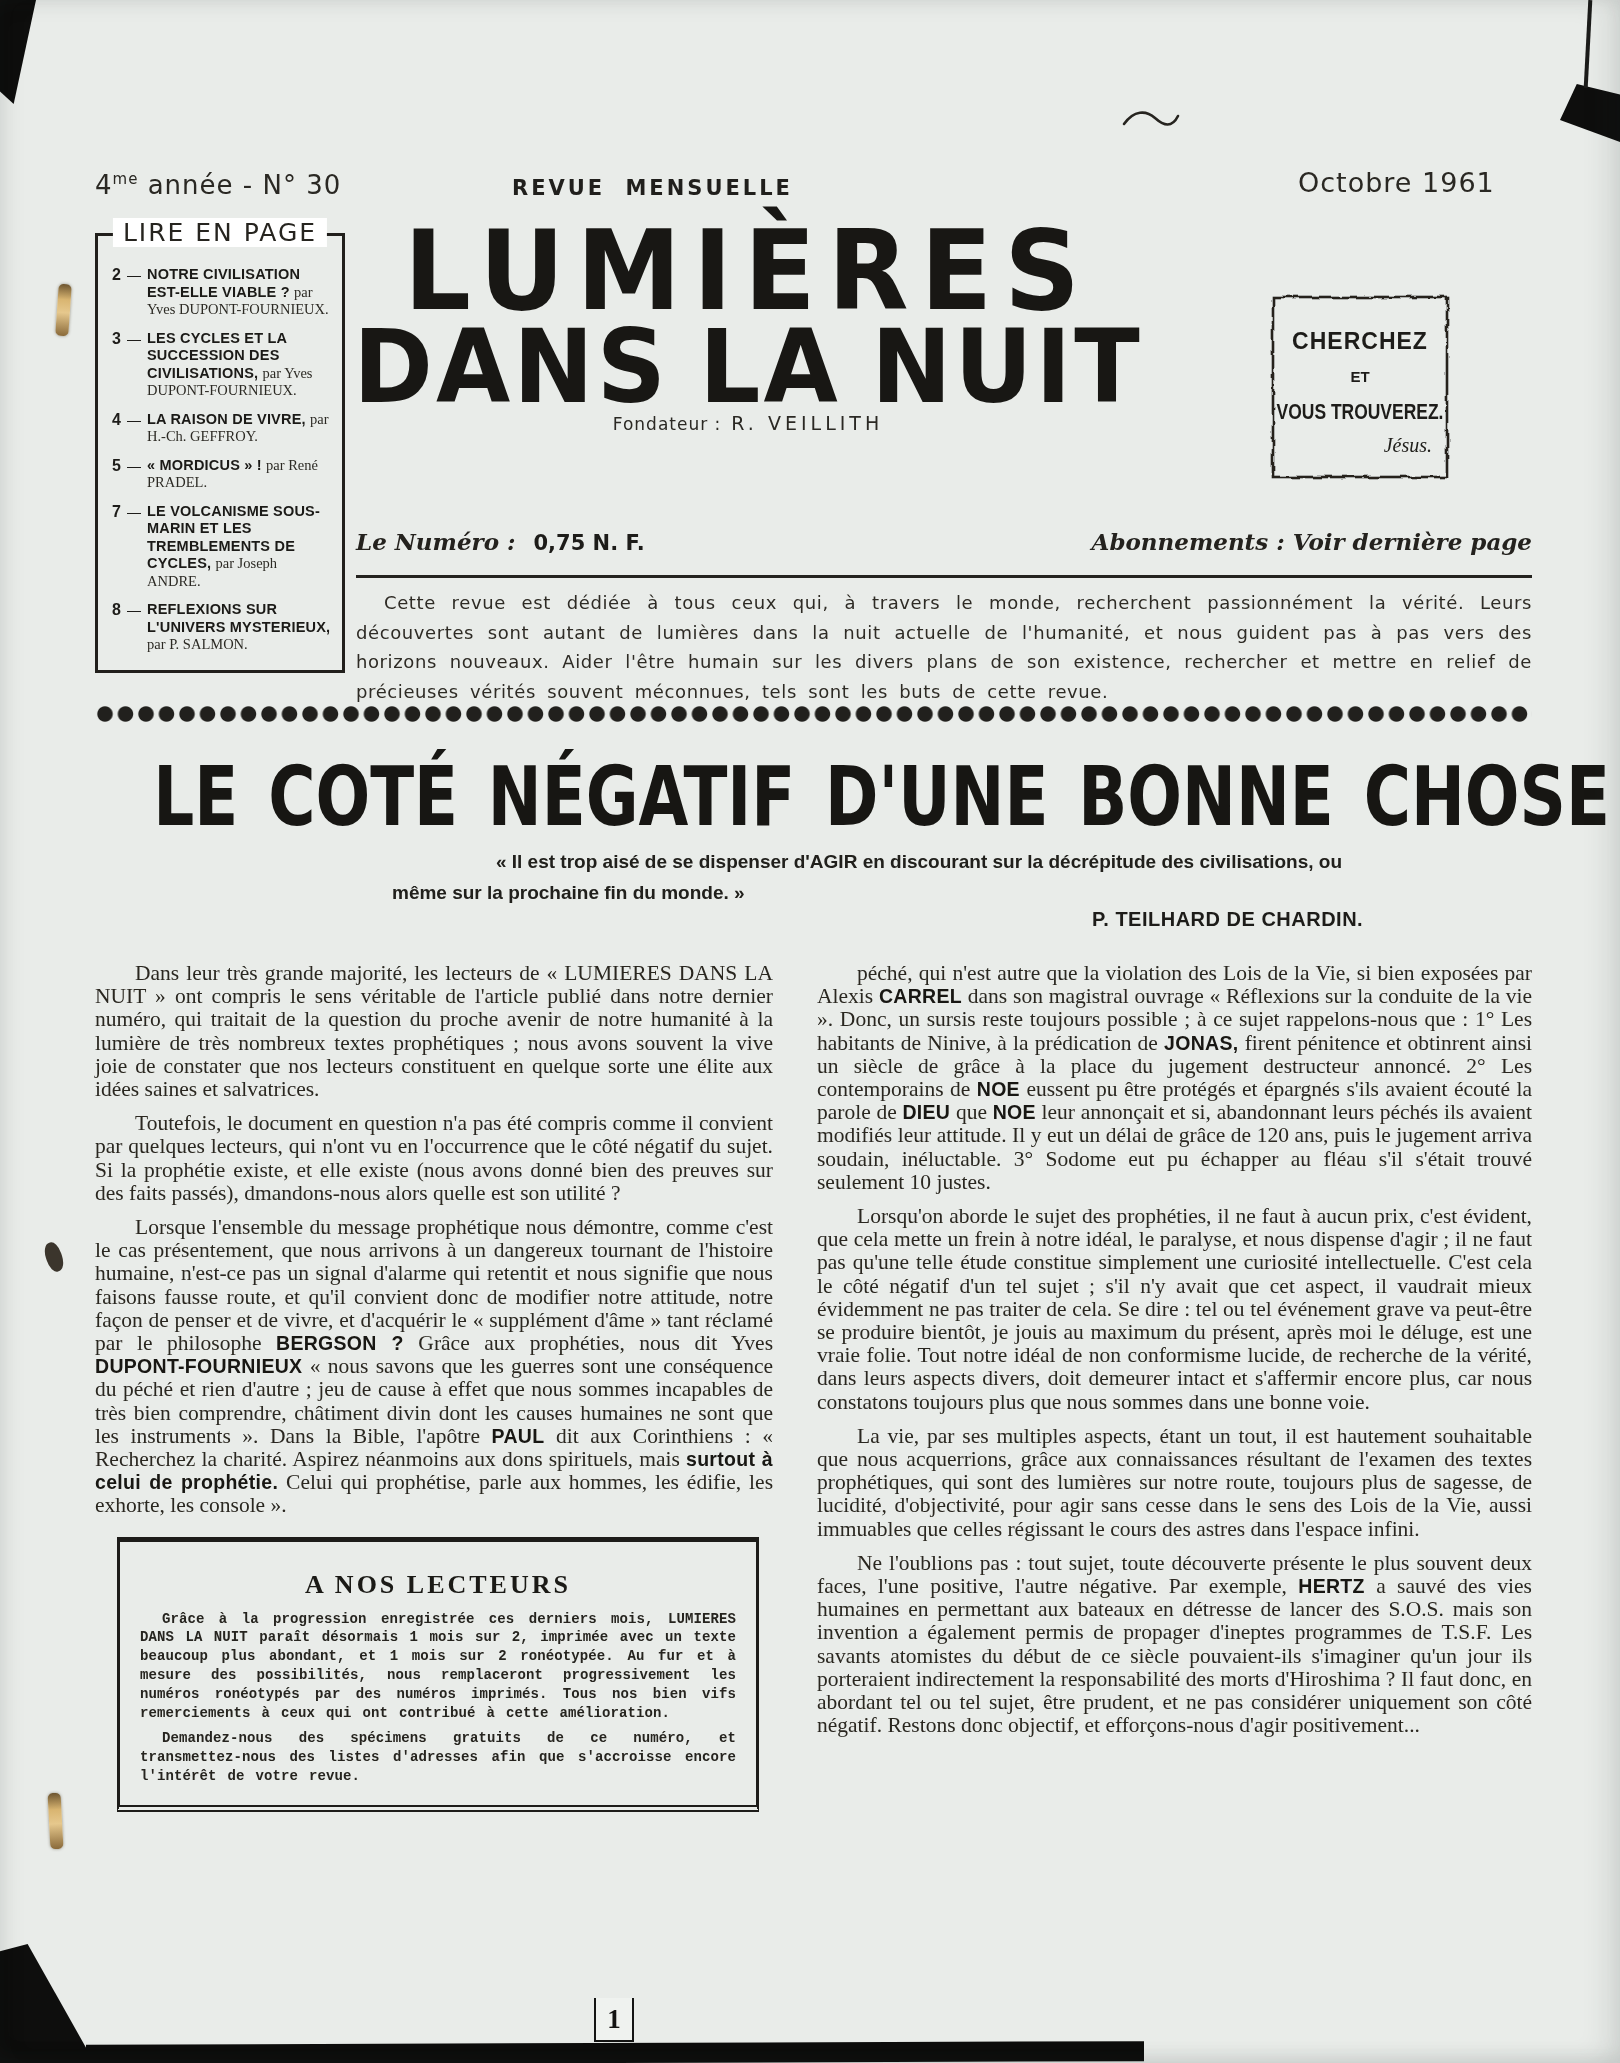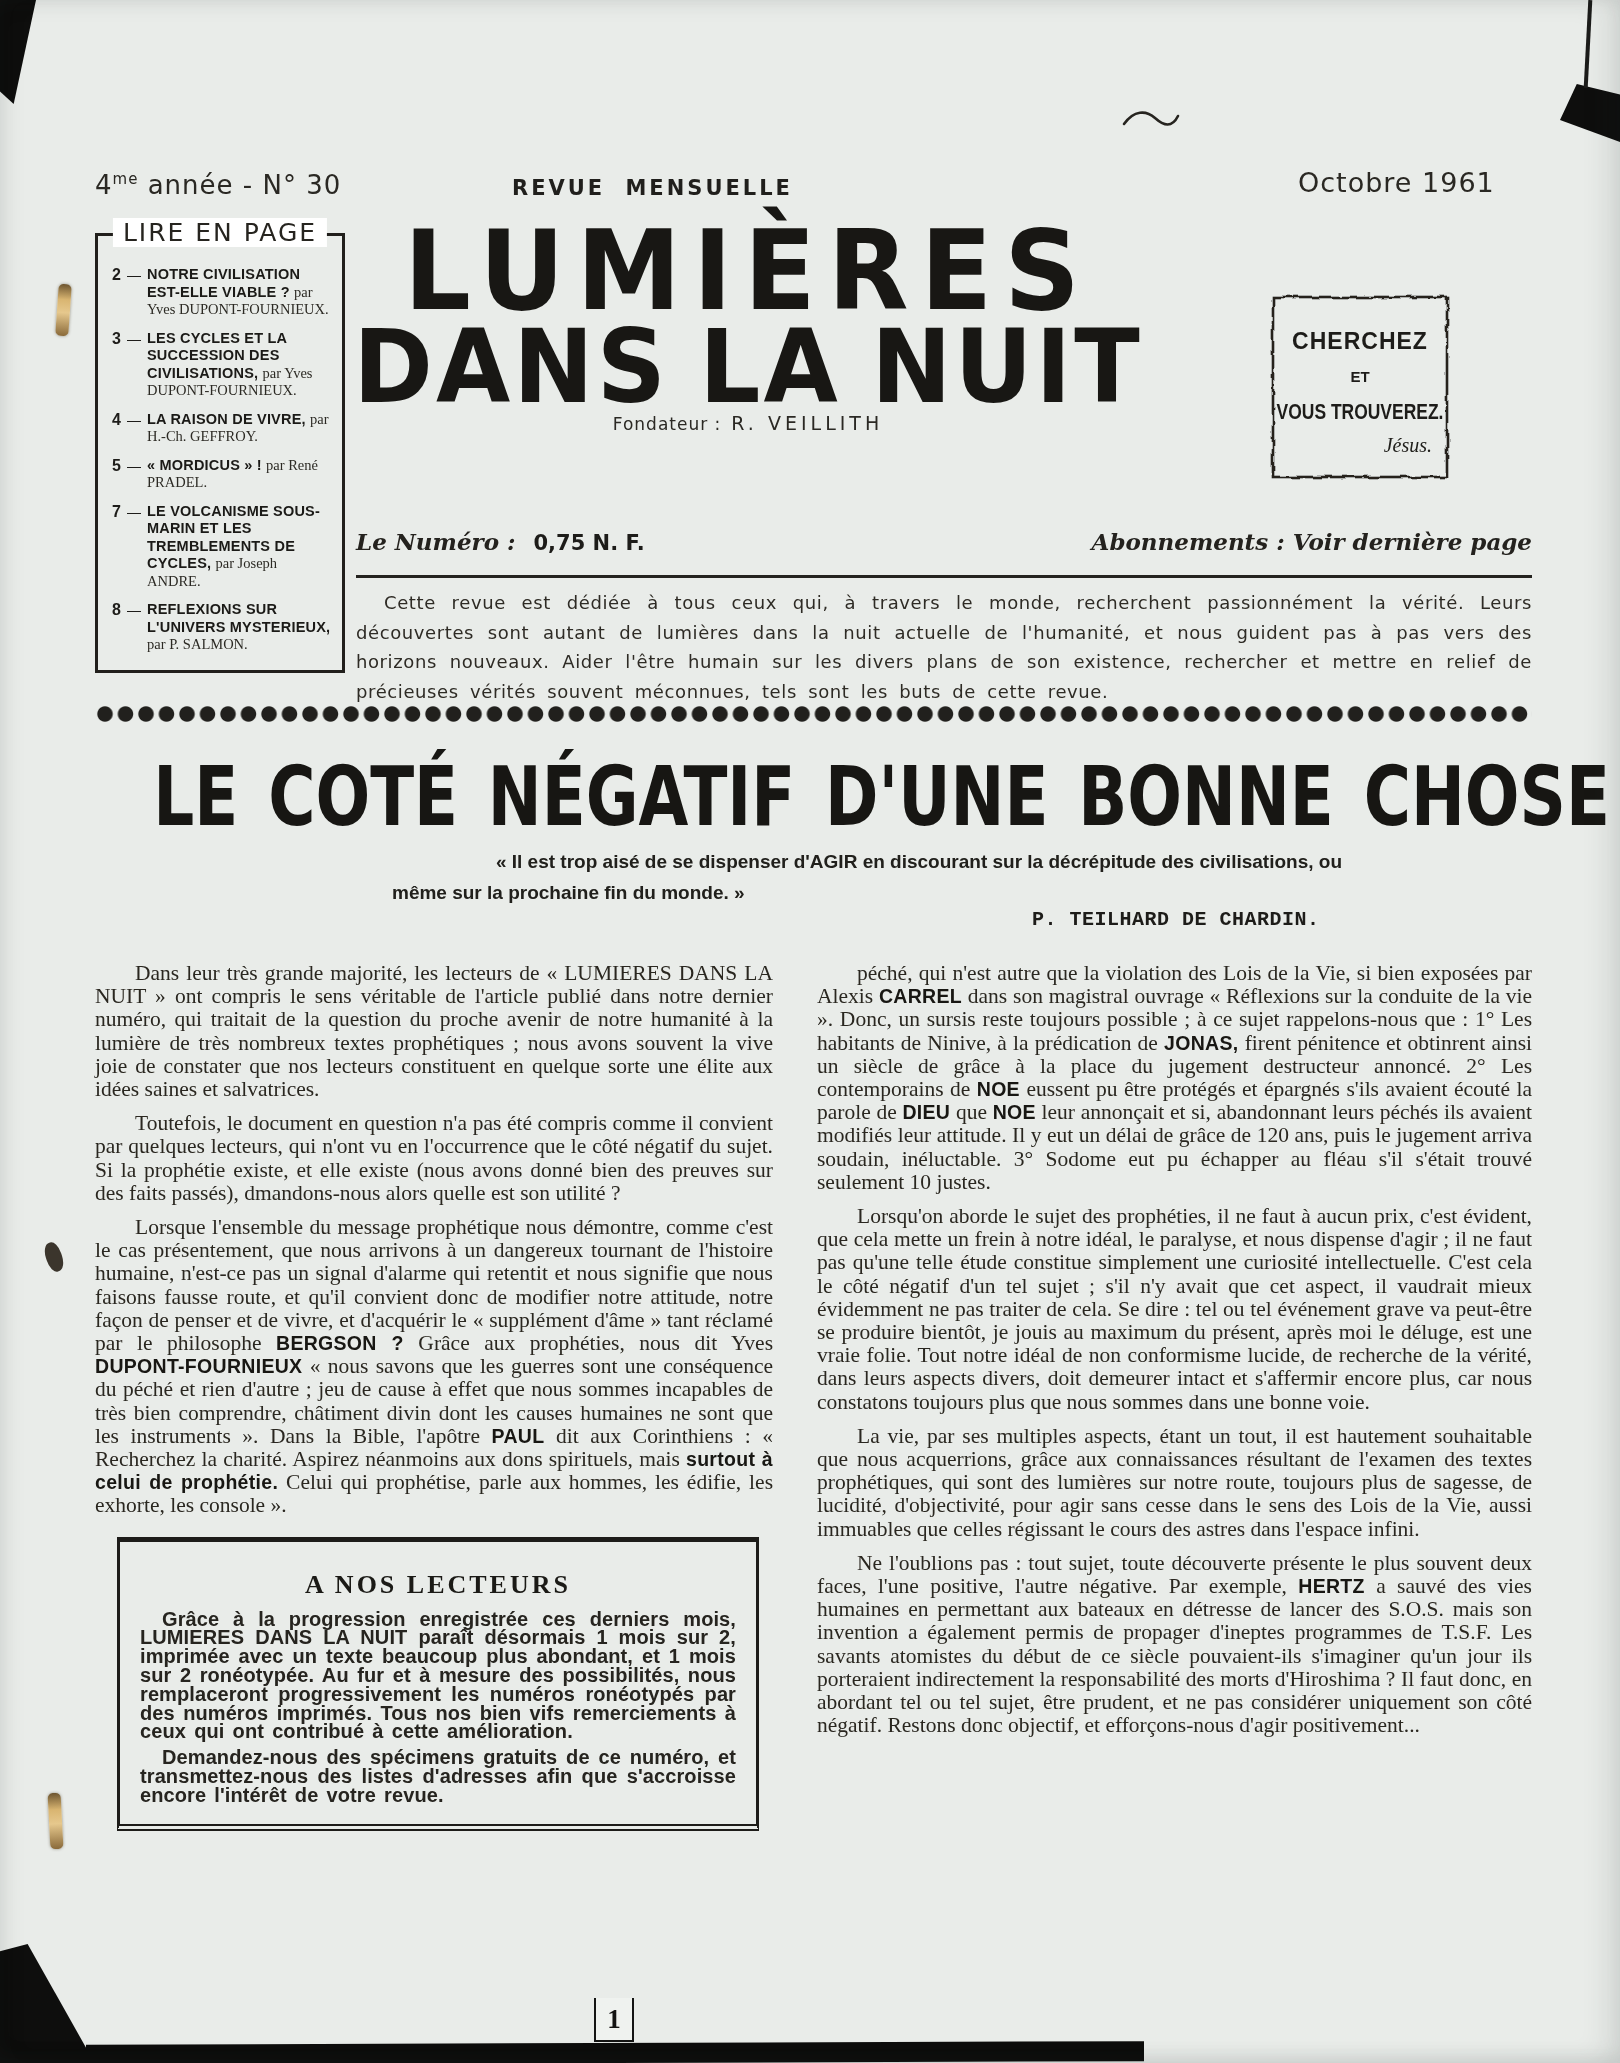--- a/index.html
+++ b/index.html
@@ -59,31 +59,31 @@
     letter-spacing:.6px;word-spacing:5px;text-align:justify;text-indent:28px;color:#2e2b25;}
   .scallop{position:absolute;left:95px;top:706px;width:1437px;height:17px;
     background-image:radial-gradient(circle at 10px 8px,#21201d 7.2px,rgba(0,0,0,0) 8.2px);background-size:20.5px 17px;background-repeat:repeat-x;}
   
   .headline{position:absolute;left:90px;top:748px;width:1440px;text-align:center;color:#171613;}
   .headline span{display:inline-block;font-family:"DejaVu Sans",sans-serif;font-weight:800;font-size:70px;letter-spacing:0;word-spacing:8px;
     transform:scale(.92,1.18);transform-origin:center top;white-space:nowrap;}
   .quote{position:absolute;left:382px;top:846px;width:960px;font-family:"Liberation Sans",sans-serif;font-weight:700;font-size:19px;line-height:31px;color:#21201c;}
   .quote .q1{text-align:right;}
   .quote .q2{text-align:left;padding-left:10px;}
-  .quote-author{position:absolute;left:1032px;top:908px;width:360px;font-family:Liberation Mono, monospace;font-weight:700;font-size:20px;letter-spacing:.5px;color:#1d1c19;}
+  .quote-author{position:absolute;left:1092px;top:908px;width:360px;font-family:Liberation Sans, sans-serif;font-weight:700;font-size:20px;letter-spacing:.5px;color:#1d1c19;}
   
   .cols{position:absolute;left:95px;top:962px;width:1437px;display:flex;gap:44px;}
   .col-left{width:678px;}
   .col-right{width:715px;}
   .cols p{margin:0 0 11px 0;font-family:"Liberation Serif",serif;font-size:21.5px;line-height:23.2px;text-align:justify;text-indent:40px;color:#2a2720;}
   .cols p b{font-family:"Liberation Sans",sans-serif;font-size:19.5px;letter-spacing:.3px;color:#181713;}
   
   .readers{margin:19px 0 0 22px;width:642px;box-sizing:border-box;border:3px solid #1d1c19;border-top-width:5px;border-bottom:7px double #1d1c19;padding:12px 20px 12px 20px;}
   .readers-title{text-align:center;font-family:"Liberation Serif",serif;font-weight:700;font-size:26px;letter-spacing:3px;margin:16px 0 10px;color:#1b1a16;}
-  .readers p{font-family:Liberation Sans, sans-serif;font-weight:700;font-size:20px;line-height:18.8px;text-align:justify;text-indent:22px;
+  .readers p{font-family:Liberation Mono, monospace;font-weight:700;font-size:14px;line-height:18.8px;text-align:justify;text-indent:22px;
     letter-spacing:.1px;word-spacing:2.5px;margin:0 0 7px;color:#26241f;}
   
   .pagenum{position:absolute;left:594px;top:1998px;width:36px;height:42px;background:#eff2ef;border:2px solid #141413;border-top:none;
     display:flex;align-items:center;justify-content:center;font-family:"Liberation Serif",serif;font-weight:700;font-size:27px;color:#141413;}
 </style>
 </head>
 <body>
 
 <div id="page">
 

